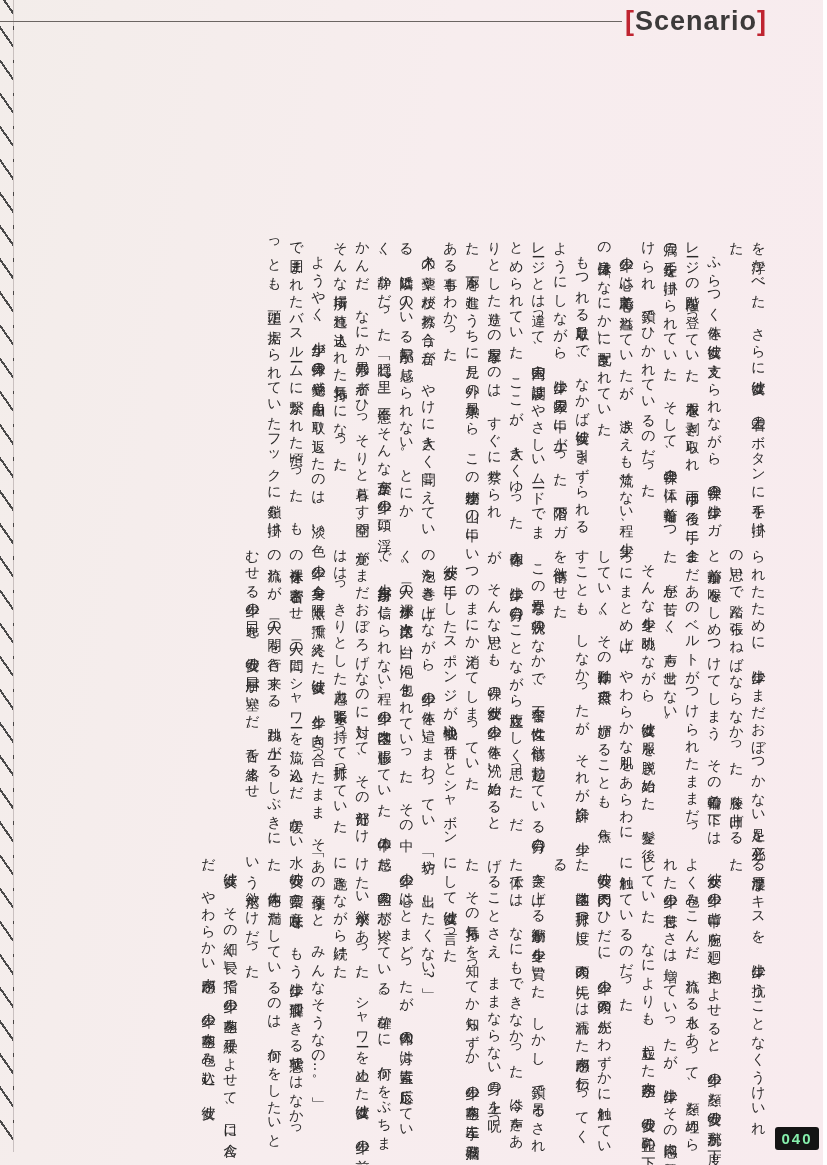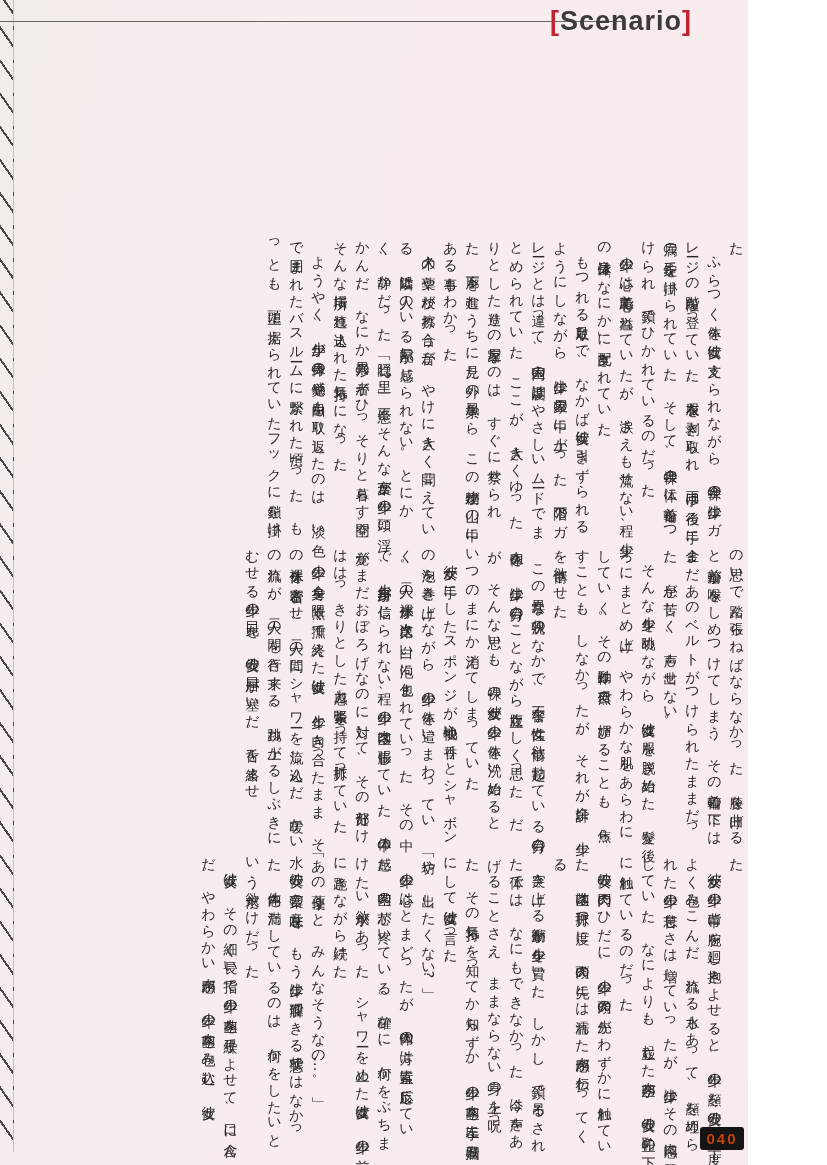--- a/index.html
+++ b/index.html
@@ -3,21 +3,21 @@
 <meta charset="utf-8">
 <style>
   html, body { margin: 0; padding: 0; }
   body {
     width: 827px; height: 1165px;
     font-family: "DejaVu Sans", sans-serif;
     overflow: hidden;
   }
   .page {
     position: relative;
-    width: 748px; height: 1165px;
+    width: 823px; height: 1165px;
     background: linear-gradient(100deg, #f3edea 0%, #f7edee 45%, #f8ebee 100%);
     overflow: hidden;
   }
   
   .binding-edge {
     position: absolute; left: 0; top: 0;
     width: 13px; height: 1152px;
     background: repeating-linear-gradient(
       55deg,
       transparent 0px, transparent 17px,
@@ -54,21 +54,21 @@
   .band-top    { top: 232px; }
   .band-middle { top: 540px; }
   .band-bottom { top: 848px; }
   .band p { margin: 0; padding: 0; text-indent: 1em; }
   .band p.flush { text-indent: 0; }
   
   .page-number {
     position: absolute; right: 4px; bottom: 15px;
     width: 44px; height: 23px;
     background: #141414;
-    color: #c2410c;
+    color: #86efac;
     border-radius: 3px;
     font-family: "Liberation Sans", sans-serif;
     font-weight: bold; font-size: 15px; letter-spacing: 2px;
     display: flex; align-items: center; justify-content: center;
   }
 </style>
 </head>
 <body>
 
 <div class="page">

